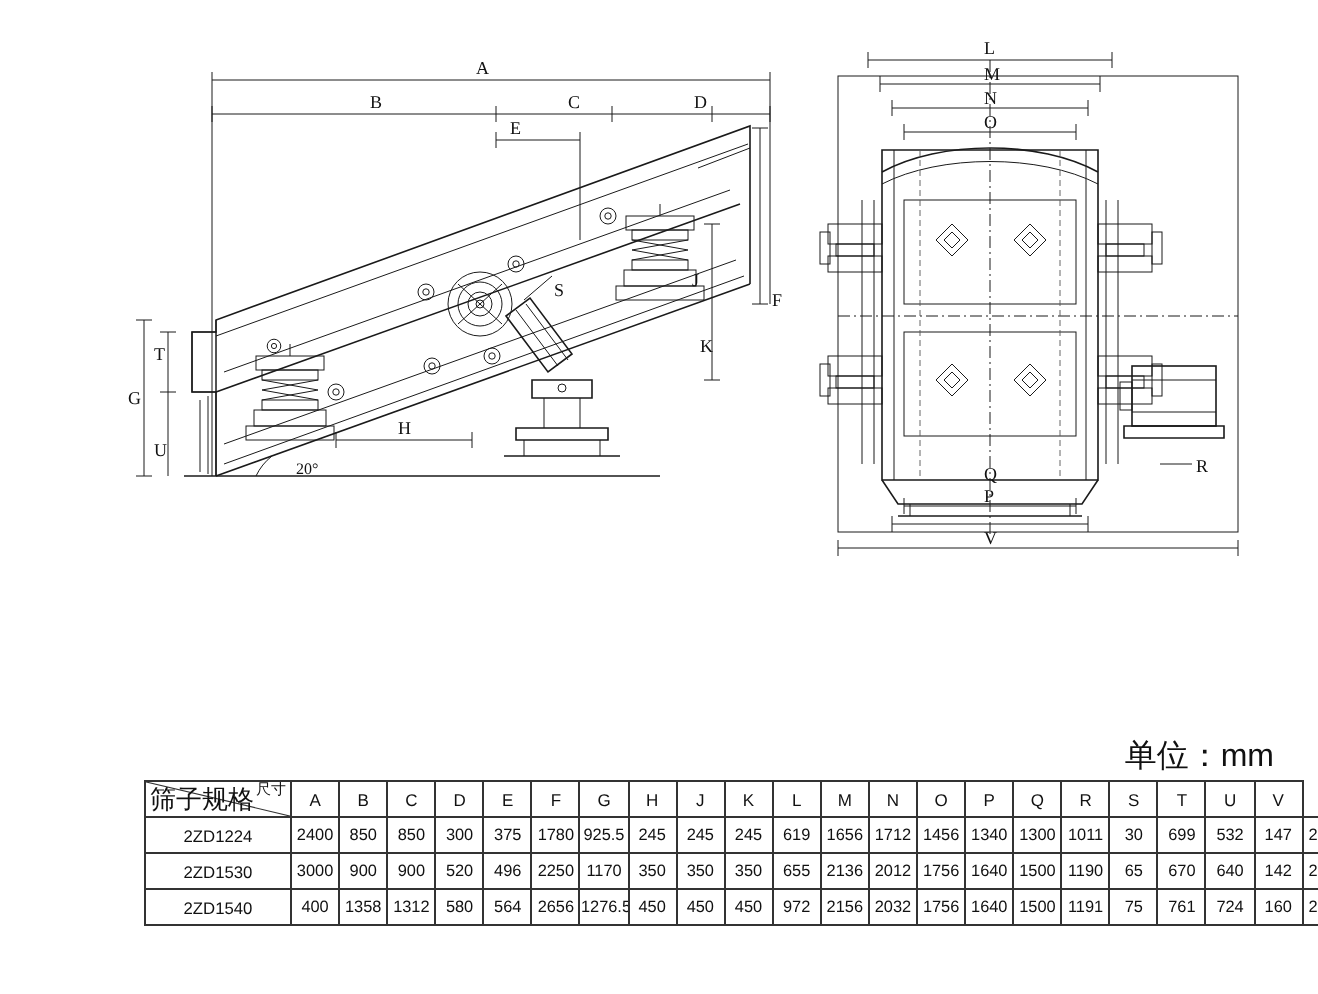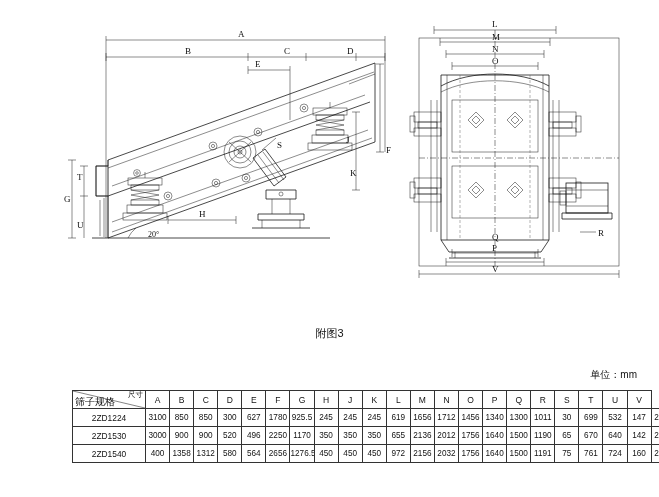--- a/index.html
+++ b/index.html
@@ -33,21 +33,21 @@
     top: 326px;
     width: 659px;
     text-align: center;
     font-size: 11px;
     color: #111;
   }
   .unit-label {
     position: absolute;
     right: 22px;
     top: 368px;
-    font-size: 10px;
+    font-size: 16px;
     color: #111;
   }
   .table-wrap {
     position: absolute;
     left: 28px;
     top: 390px;
     width: 604px;
     padding-left: 44px;
   }
   table.spec {
@@ -89,21 +89,21 @@
   .corner-tr {
     position: absolute;
     right: 2px;
     top: -1px;
     font-size: 7.5px;
   }
   .corner-bl {
     position: absolute;
     left: 2px;
     bottom: -1px;
-    font-size: 10px;
+    font-size: 13px;
   }
   td.model {
     font-size: 8.4px;
     margin-left: 32px;
   }
   .lbl {
     font-family: "Liberation Serif", serif;
     font-size: 9px;
     fill: #111;
   }
@@ -386,21 +386,20 @@
       <text class="lbl" x="492" y="40">M</text>
       <text class="lbl" x="492" y="52">N</text>
       <text class="lbl" x="492" y="64">O</text>
       <text class="lbl" x="492" y="251">P</text>
       <text class="lbl" x="492" y="240">Q</text>
       <text class="lbl" x="598" y="236">R</text>
       <text class="lbl" x="492" y="272">V</text>
     </g>
   </svg>
 
-  <div class="fig-caption">附图3</div>
   <div class="unit-label">单位：mm</div>
 
   <div class="table-wrap">
     <table class="spec">
       <thead>
         <tr>
           <td class="corner" style="width:72px">
             <div class="corner-inner">
               <svg class="corner-diag" viewBox="0 0 72 17" preserveAspectRatio="none">
                 <line x1="0" y1="0" x2="72" y2="17" stroke="#333" stroke-width="0.6"></line>
@@ -428,25 +427,25 @@
           <td>R</td>
           <td>S</td>
           <td>T</td>
           <td>U</td>
           <td>V</td>
         </tr>
       </thead>
       <tbody>
         <tr>
           <td class="model">2ZD1224</td>
-          <td>3100</td>
+          <td>2400</td>
           <td>850</td>
           <td>850</td>
           <td>300</td>
-          <td>627</td>
+          <td>375</td>
           <td>1780</td>
           <td>925.5</td>
           <td>245</td>
           <td>245</td>
           <td>245</td>
           <td>619</td>
           <td>1656</td>
           <td>1712</td>
           <td>1456</td>
           <td>1340</td>

